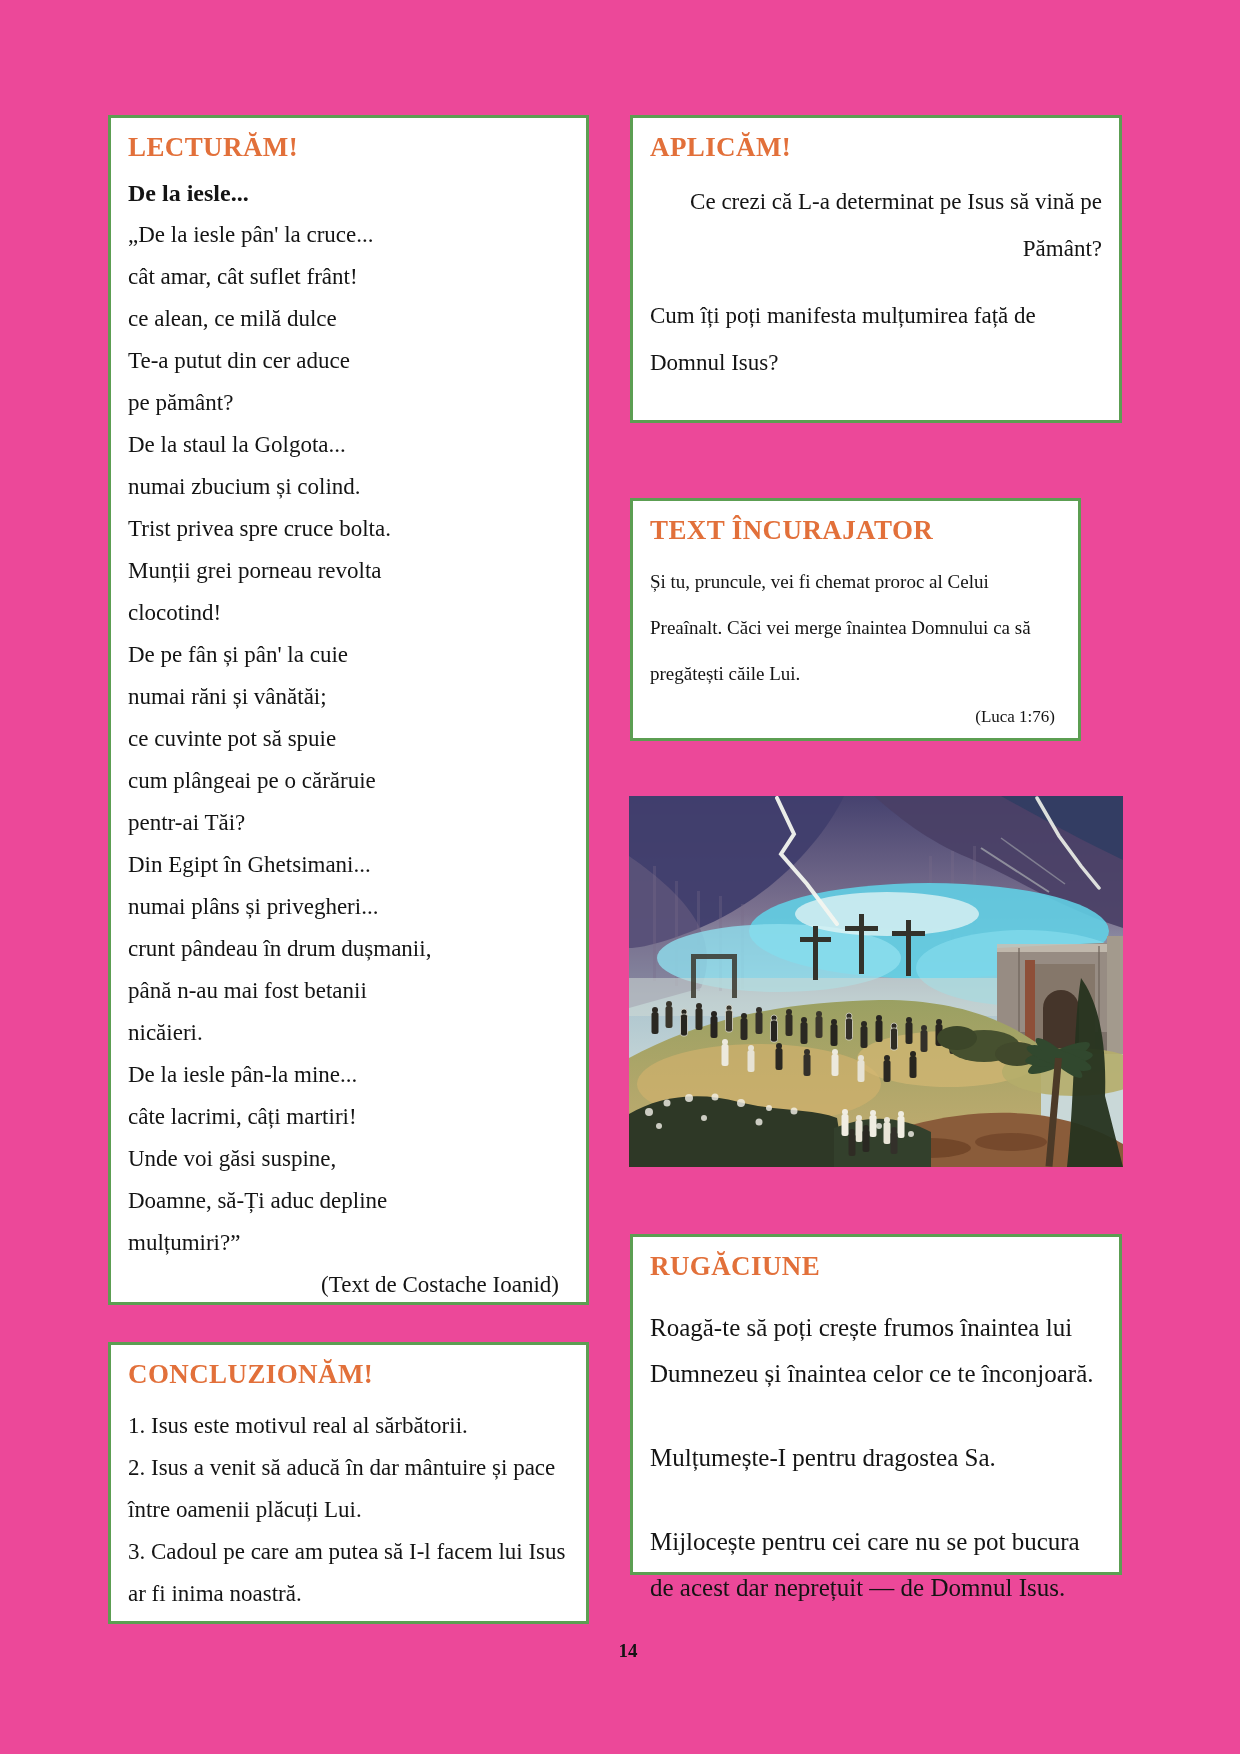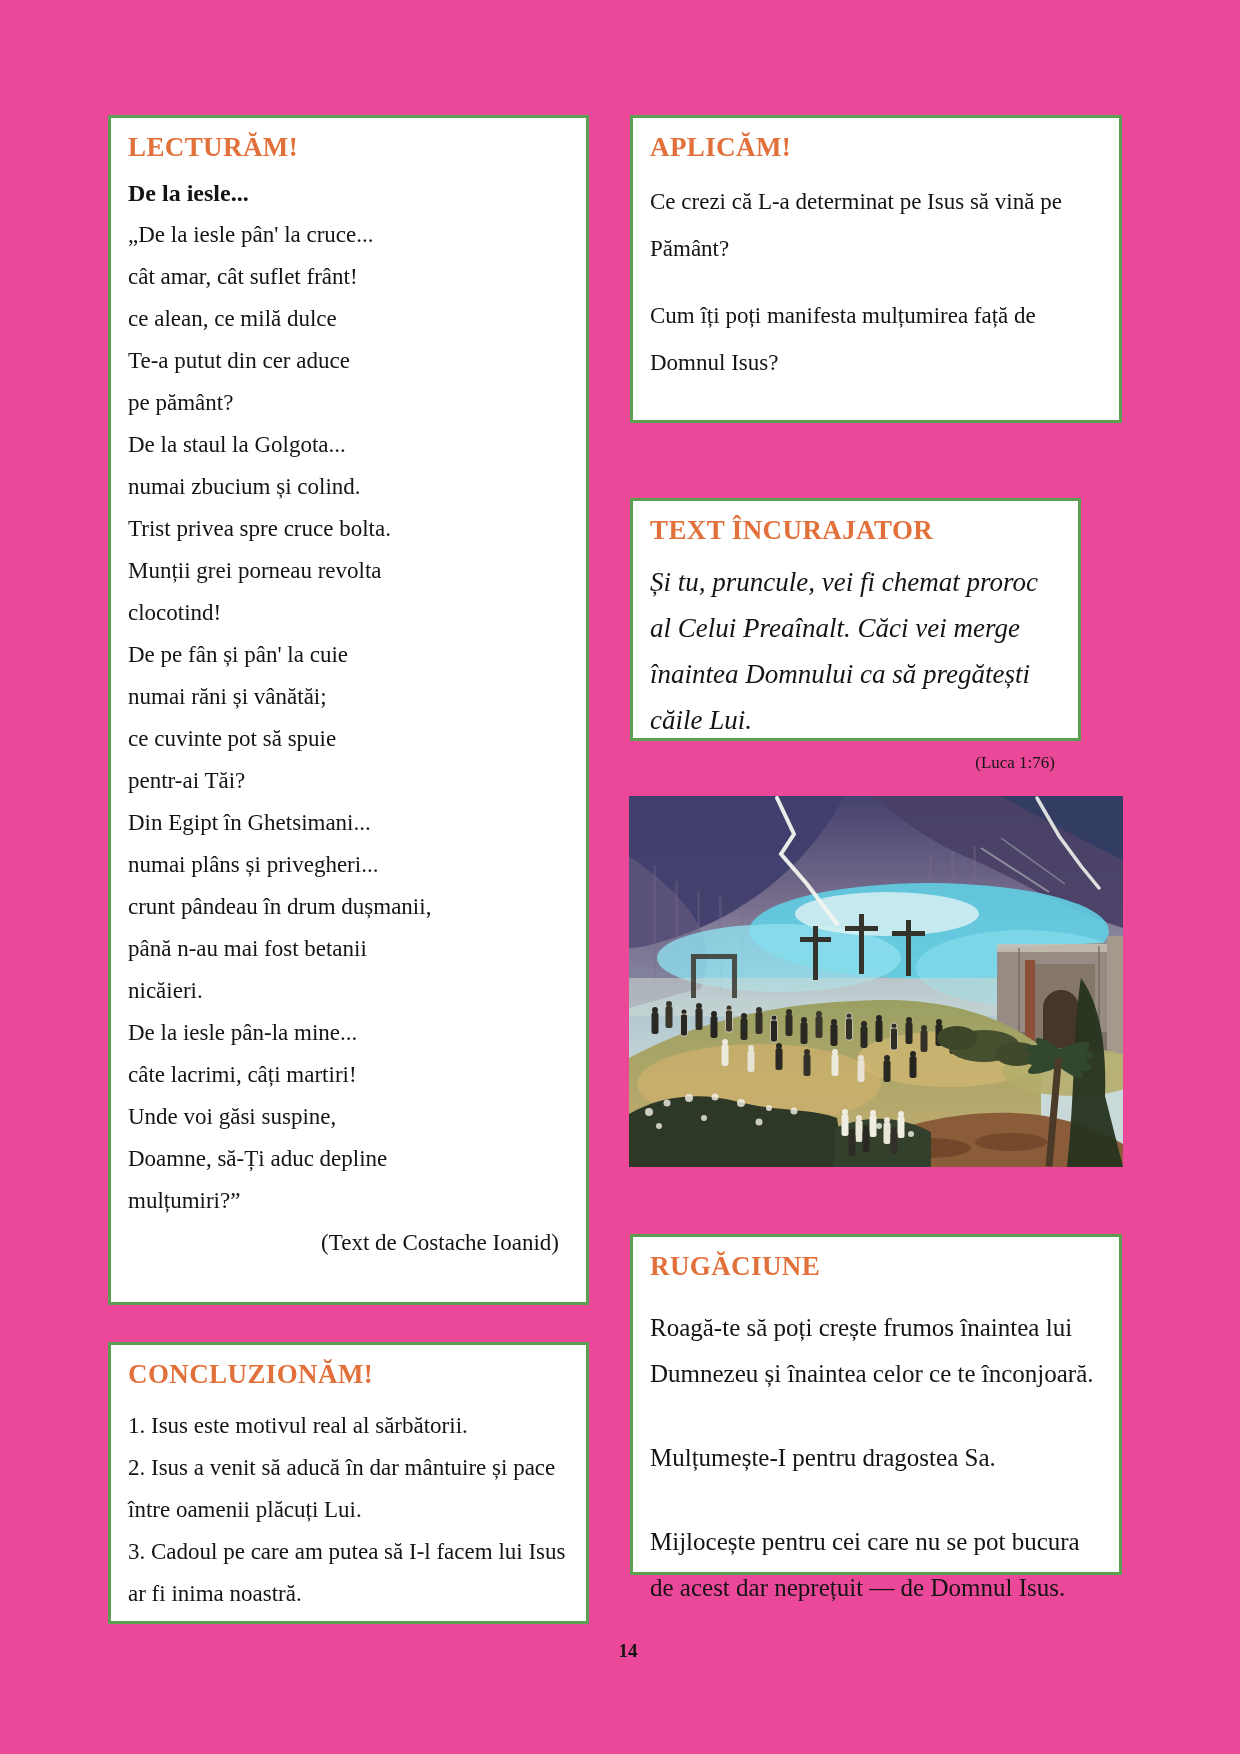--- a/index.html
+++ b/index.html
@@ -33,25 +33,25 @@
   .poem{margin-top:0;}
   .poem .line{font-size:23px;line-height:42px;white-space:nowrap;}
   .attribution{font-size:23px;line-height:42px;text-align:right;padding-right:10px;}
   
   .box-concluzionam{left:108px;top:1342px;width:481px;height:282px;}
   .box-concluzionam .item{font-size:23px;line-height:42px;margin:0;}
   .box-concluzionam .item:first-of-type{margin-top:14px;}
   
   .box-aplicam{left:630px;top:115px;width:492px;height:308px;}
   .question{font-size:23px;line-height:47px;margin:0;}
-  .question.q1{margin-top:14px;}
+  .question.q1{margin-top:14px;text-align:right;}
   .question.q2{margin-top:20px;}
   
   .box-incurajator{left:630px;top:498px;width:451px;height:243px;}
-  .verse{font-size:27px;font-style:italic;line-height:46px;margin-top:12px;}
+  .verse{font-size:19px;line-height:46px;margin-top:12px;}
   .reference{font-size:17px;line-height:36px;text-align:right;padding-right:6px;margin-top:2px;}
   
   .illustration{
     position:absolute;left:629px;top:796px;width:494px;height:371px;
     line-height:0;
   }
   
   .box-rugaciune{left:630px;top:1234px;width:492px;height:341px;}
   .prayer{font-size:25px;line-height:46px;margin:0;}
   .prayer.p1{margin-top:22px;}
@@ -78,20 +78,21 @@
       <div class="line">Te-a putut  din cer aduce</div>
       <div class="line">pe pământ?</div>
       <div class="line">De la staul la Golgota...</div>
       <div class="line">numai zbucium și colind.</div>
       <div class="line">Trist privea spre cruce bolta.</div>
       <div class="line">Munții grei porneau revolta</div>
       <div class="line">clocotind!</div>
       <div class="line">De pe fân și pân' la cuie</div>
       <div class="line">numai răni și vânătăi;</div>
       <div class="line">ce cuvinte pot să spuie</div>
+      <div class="line">cum plângeai pe o cărăruie</div>
       <div class="line">pentr-ai Tăi?</div>
       <div class="line">Din Egipt în Ghetsimani...</div>
       <div class="line">numai plâns și privegheri...</div>
       <div class="line">crunt pândeau în drum dușmanii,</div>
       <div class="line">până n-au mai fost betanii</div>
       <div class="line">nicăieri.</div>
       <div class="line">De la iesle pân-la mine...</div>
       <div class="line">câte lacrimi, câți martiri!</div>
       <div class="line">Unde voi găsi suspine,</div>
       <div class="line">Doamne, să-Ți aduc depline</div>

